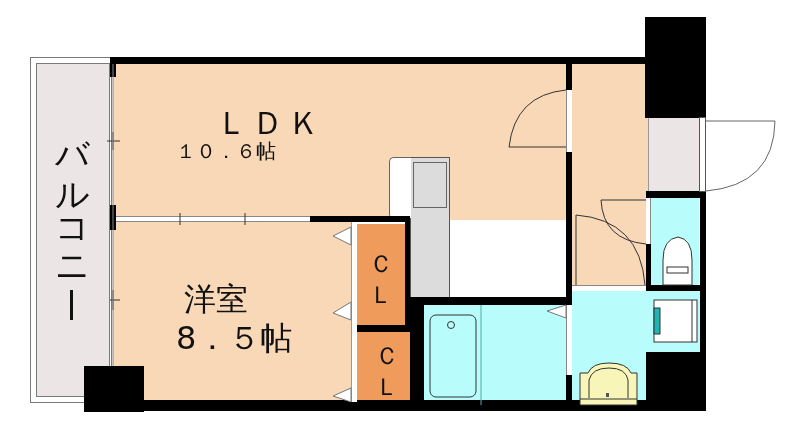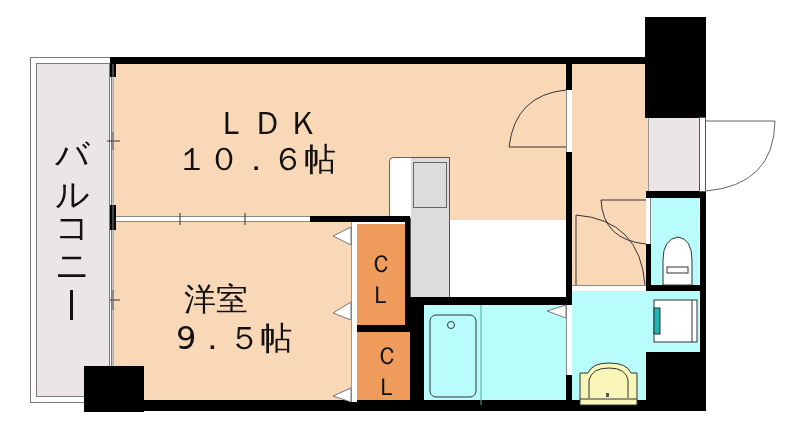--- a/index.html
+++ b/index.html
@@ -15,25 +15,25 @@
 <div class="abs" style="left:30px;top:57px;width:82px;height:346px;border:1px solid #7a7a7a;background:#fff;"></div>
 <div class="abs" style="left:36px;top:63px;width:74px;height:334px;border:1px solid #7a7a7a;background:#ebe5e5;"></div>
 <div class="label" style="left:55px;top:137px;font-size:34px;">バ</div>
 <div class="label" style="left:55px;top:177px;font-size:34px;">ル</div>
 <div class="label" style="left:55px;top:210px;font-size:34px;">コ</div>
 <div class="label" style="left:55px;top:248px;font-size:34px;">ニ</div>
 <div class="abs" style="left:70px;top:290px;width:3px;height:30px;background:#111;"></div>
 
 <div class="abs" style="left:113px;top:62px;width:456px;height:158px;background:#f9d8b8;"></div>
 <div class="label" style="left:176px;top:107px;font-size:32px;letter-spacing:4px;margin-left:40px;">ＬＤＫ</div>
-<div class="label" style="left:176px;top:143px;font-size:32px;">１０．６帖</div>
+<div class="label" style="left:176px;top:143px;font-size:20px;font-family:Liberation Mono, monospace;">１０．６帖</div>
 
 <div class="abs" style="left:113px;top:222px;width:240px;height:182px;background:#f9d8b8;"></div>
 <div class="label" style="left:184px;top:283px;font-size:32px;">洋室</div>
-<div class="label" style="left:176px;top:322px;font-size:32px;">9．５帖</div>
+<div class="label" style="left:176px;top:322px;font-size:32px;">8．５帖</div>
 
 <div class="abs" style="left:357px;top:224px;width:48px;height:102px;background:#ee9b5c;"></div>
 <div class="label" style="left:369px;top:252px;font-size:24px;">Ｃ</div>
 <div class="label" style="left:369px;top:283px;font-size:24px;">Ｌ</div>
 
 <div class="abs" style="left:357px;top:332px;width:53px;height:72px;background:#ee9b5c;"></div>
 <div class="label" style="left:375px;top:344px;font-size:24px;">Ｃ</div>
 <div class="label" style="left:375px;top:375px;font-size:24px;">Ｌ</div>
 
 <div class="abs" style="left:571px;top:62px;width:78px;height:228px;background:#f9d8b8;"></div>

